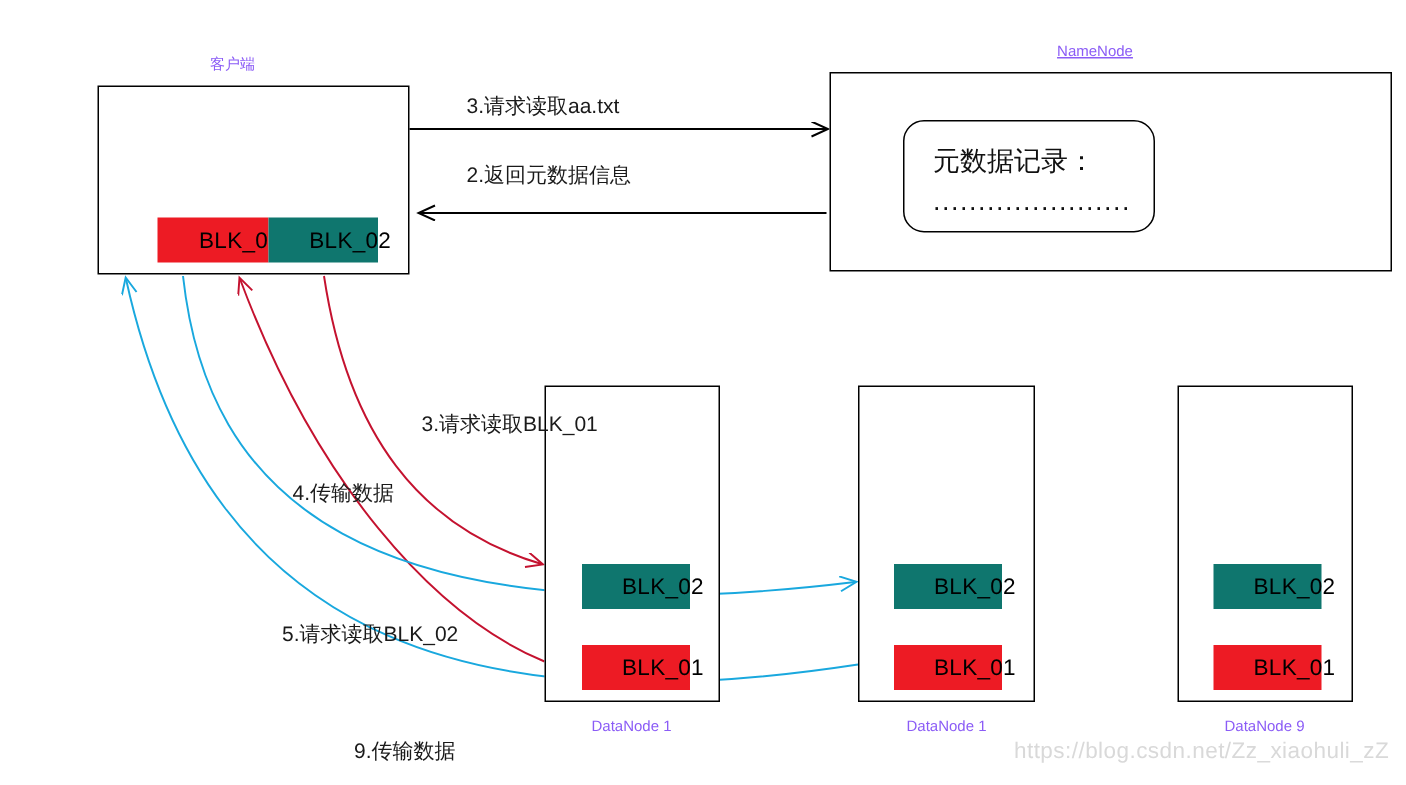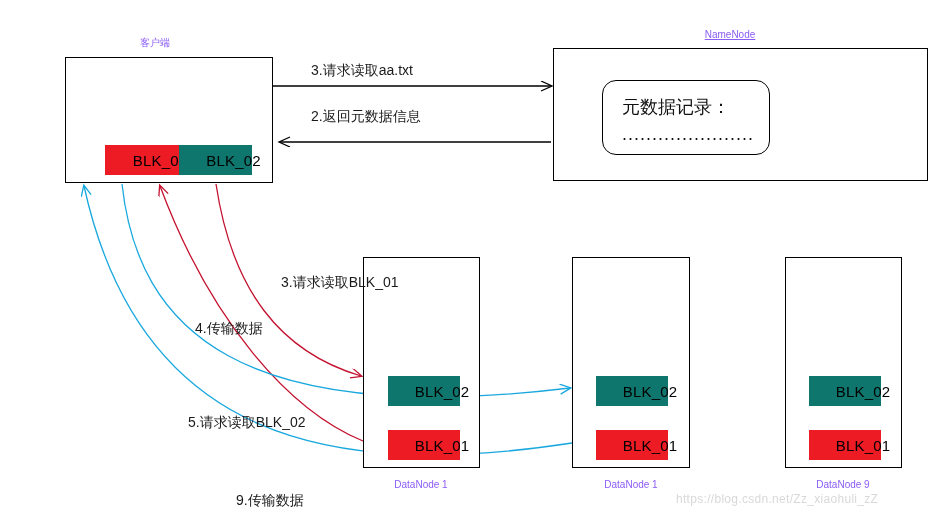--- a/index.html
+++ b/index.html
@@ -65,21 +65,21 @@
     white-space: nowrap;
   }
   .flow-label {
     position: absolute;
     font-size: 14px;
     color: #1a1a1a;
     white-space: nowrap;
   }
   .watermark {
     position: absolute;
-    font-size: 12px;
+    font-size: 15px;
     color: #d9d9d9;
     white-space: nowrap;
     letter-spacing: 0.3px;
   }
 </style>
 </head>
 <body>
 
 <div id="canvas">
 

